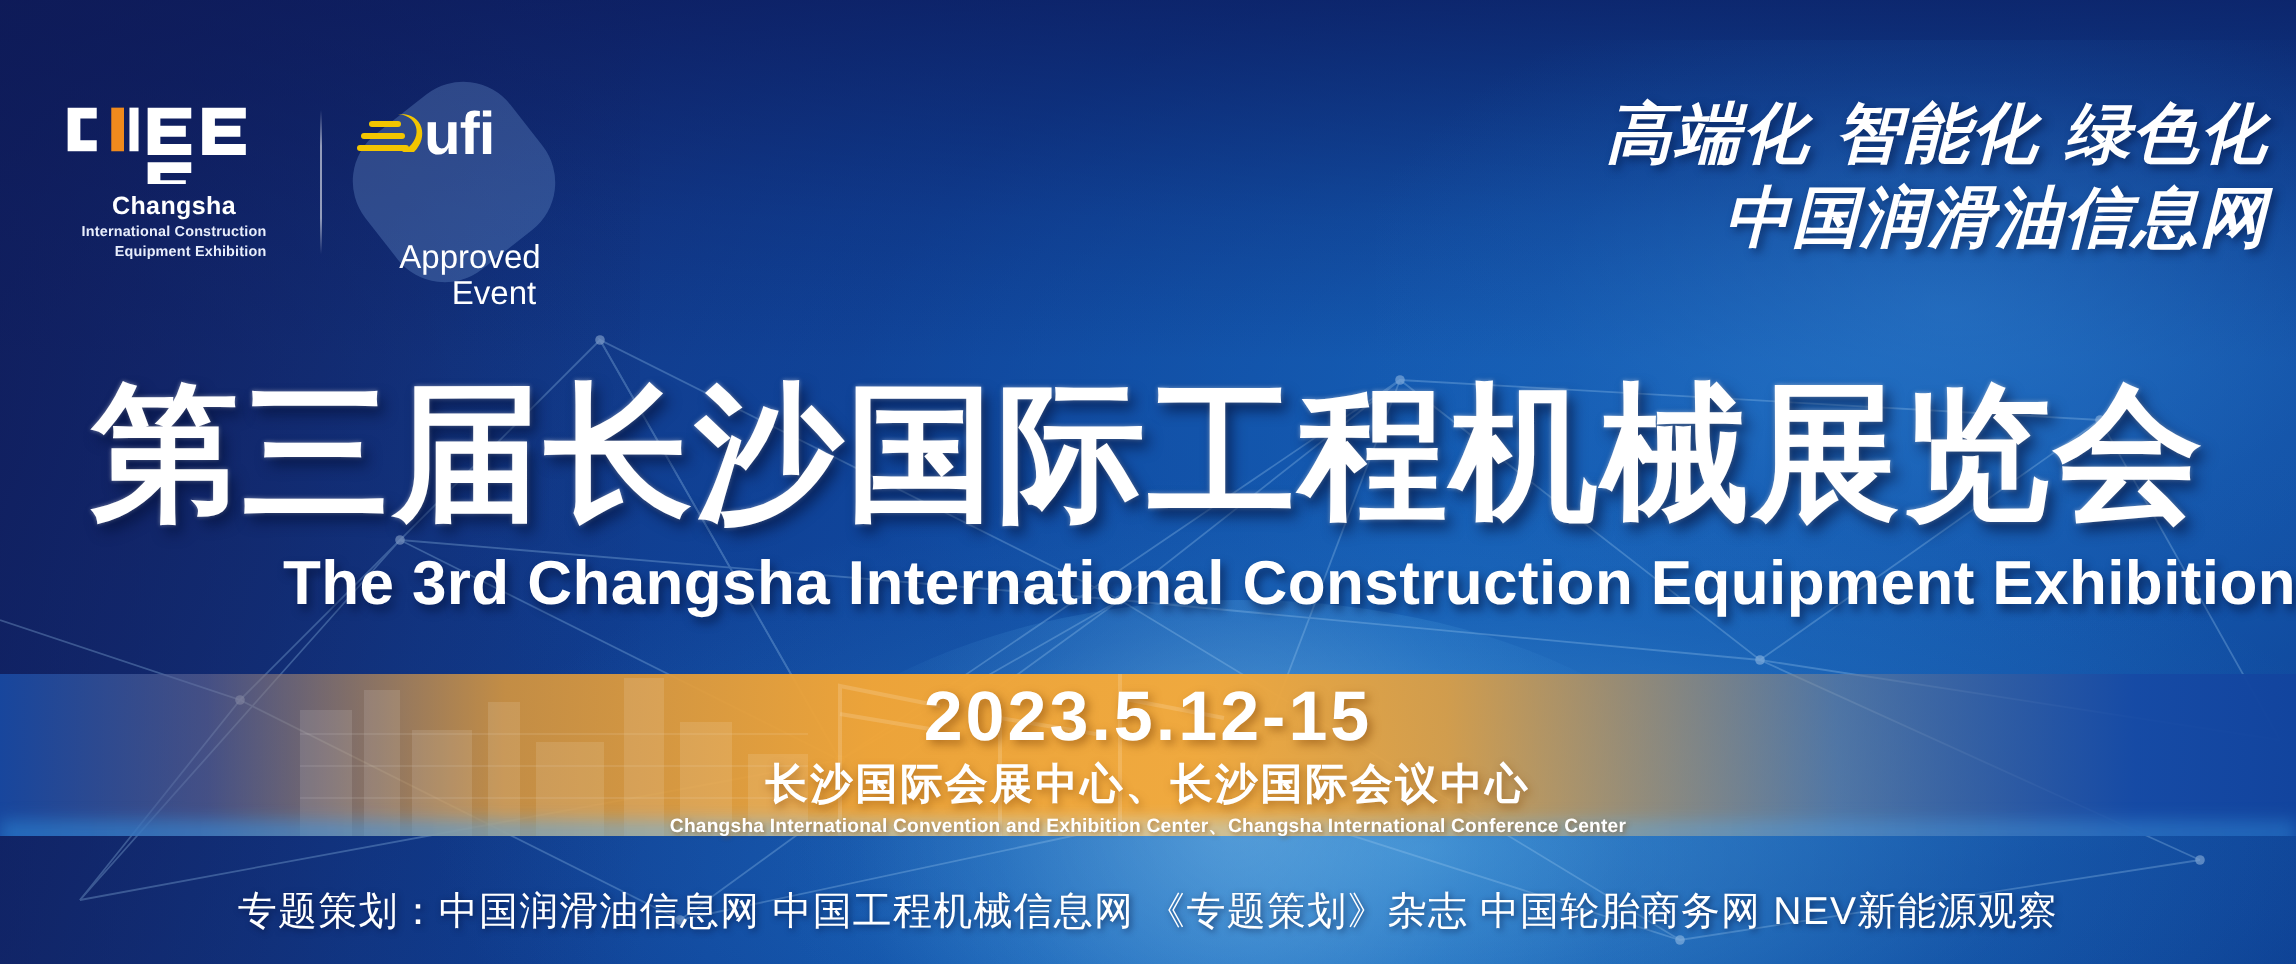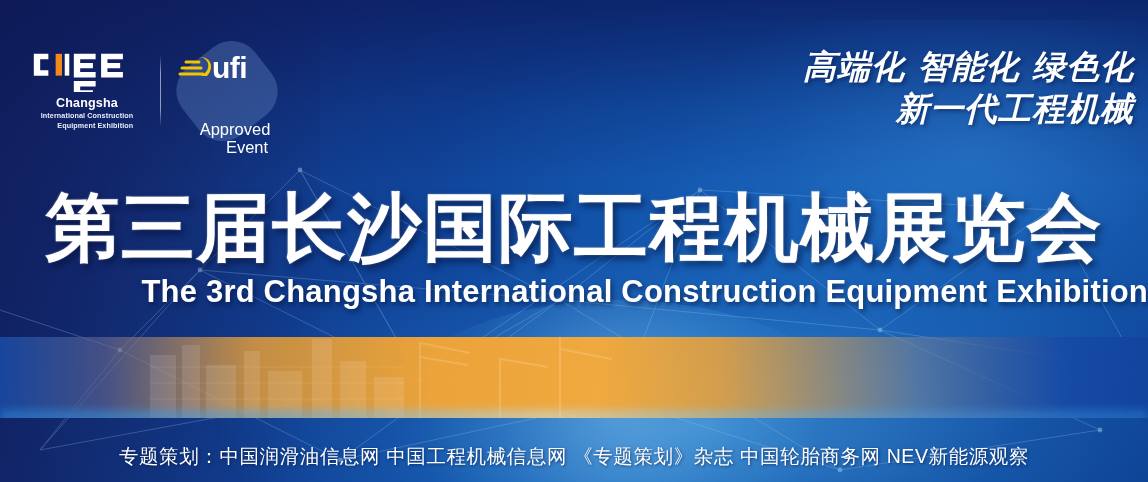--- a/index.html
+++ b/index.html
@@ -266,23 +266,28 @@
           </div>
           <div id="ufi-approved">Approved</div>
           <div id="ufi-event">Event</div>
         </div>
       </div>
 
     </div>
 
     <div id="slogan-block">
       <div class="slogan-line">高端化 智能化 绿色化</div>
-      <div class="slogan-line">新一代工程机械</div>
+      <div class="slogan-line">中国润滑油信息网</div>
     </div>
   </div>
 
   <div id="title-cn">第三届长沙国际工程机械展览会</div>
   <div id="title-en">The 3rd Changsha International Construction Equipment Exhibition</div>
 
+  <div id="date-block">
+    <div id="date-text">2023.5.12-15</div>
+    <div id="venue-cn">长沙国际会展中心、长沙国际会议中心</div>
+    <div id="venue-en">Changsha International Convention and Exhibition Center、Changsha International Conference Center</div>
+  </div>
 
   <div id="sponsor-line">专题策划：中国润滑油信息网  中国工程机械信息网 《专题策划》杂志  中国轮胎商务网  NEV新能源观察</div>
 
 </div>
 
 </body></html>

